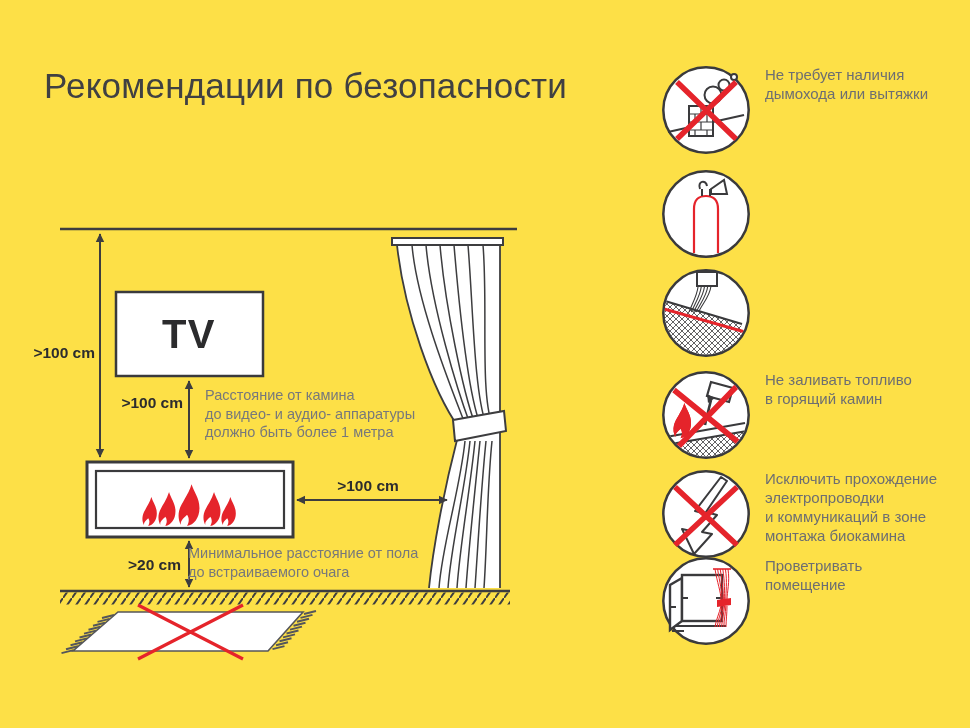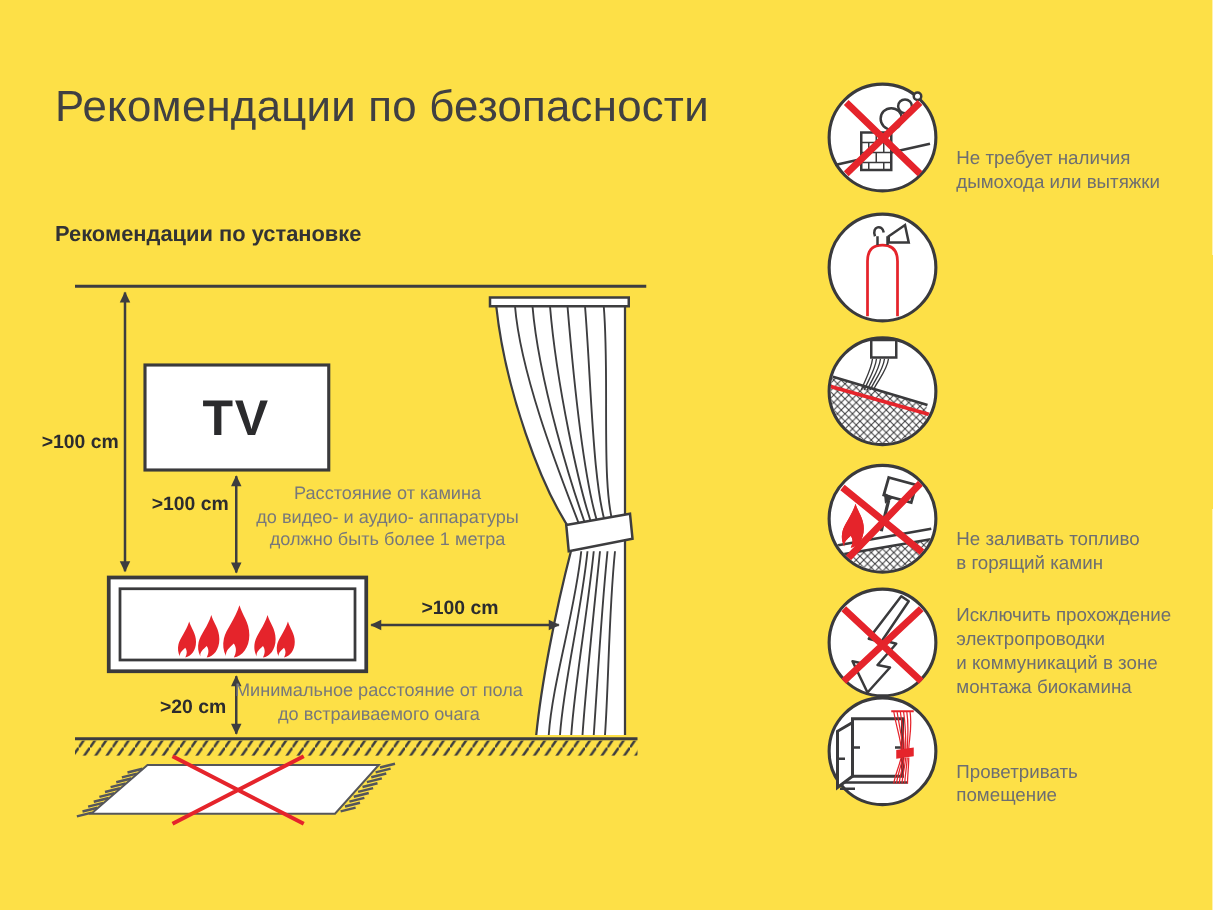--- a/index.html
+++ b/index.html
@@ -1,38 +1,37 @@
 <!DOCTYPE html>
 <html><head>
 <meta charset="utf-8">
 <style>
   html,body{margin:0;padding:0;background:#ffffff;}
   .canvas{position:relative;width:970px;height:728px;background:#fde047;overflow:hidden;
           font-family:"Liberation Sans",sans-serif;}
   .page-title{position:absolute;left:44px;top:66px;font-size:35px;font-weight:400;
               color:#404042;letter-spacing:.2px;}
   .section-title{position:absolute;left:44px;top:177px;font-size:17.5px;font-weight:700;color:#323234;}
-  .note{position:absolute;color:#77787b;font-size:14.5px;line-height:18.5px;white-space:pre-line;text-align:center;}
+  .note{position:absolute;color:#77787b;font-size:14.5px;line-height:18.5px;white-space:pre-line;}
   .note-av{left:205px;top:386px;}
   .note-floor{left:188px;top:544px;}
   .diagram-svg{position:absolute;left:0;top:0;}
   .dim{font-family:"Liberation Sans",sans-serif;font-size:15.5px;font-weight:700;fill:#2c2c2e;}
   .tvtext{font-family:"Liberation Sans",sans-serif;font-size:40px;font-weight:700;fill:#2b2b2d;letter-spacing:1.5px;}
   .rules{position:absolute;left:661px;top:0;width:305px;}
-  .rule{position:absolute;left:0;display:flex;align-items:flex-end;gap:14px;height:90px;}
+  .rule{position:absolute;left:0;display:flex;align-items:flex-start;gap:14px;height:90px;}
   .rule-text{color:#6d6e71;font-size:15px;line-height:19px;white-space:pre-line;}
   .rule svg{flex:0 0 auto;display:block;}
 </style>
 </head>
 <body>
 
 <div class="canvas">
 
   <div class="page-title">Рекомендации по безопасности</div>
-  <div class="section-title">Рекомендации по установке</div>
 
   <svg class="diagram-svg" width="970" height="728" viewBox="0 0 970 728">
     <defs>
       <marker id="arr" markerUnits="userSpaceOnUse" markerWidth="10" markerHeight="10" viewBox="0 0 10 10" refX="8.6" refY="5" orient="auto-start-reverse">
         <path d="M0.6,0.8 L9.4,5 L0.6,9.2 Z" fill="#3d3d3f"></path>
       </marker>
       <pattern id="hatch" width="9" height="13" patternUnits="userSpaceOnUse">
         <line x1="9" y1="0" x2="0" y2="13" stroke="#3d3d3f" stroke-width="2"></line>
       </pattern>
       <path id="flame" d="M12,0 C14,7 19,12 19,21 C19,30 14,36 8,37 C10,33 10,30 8,27 C5,30 2,32 2.5,36 C0.5,32 0,28 1,23.5 C2.5,17 9,10 12,0 Z"></path>

